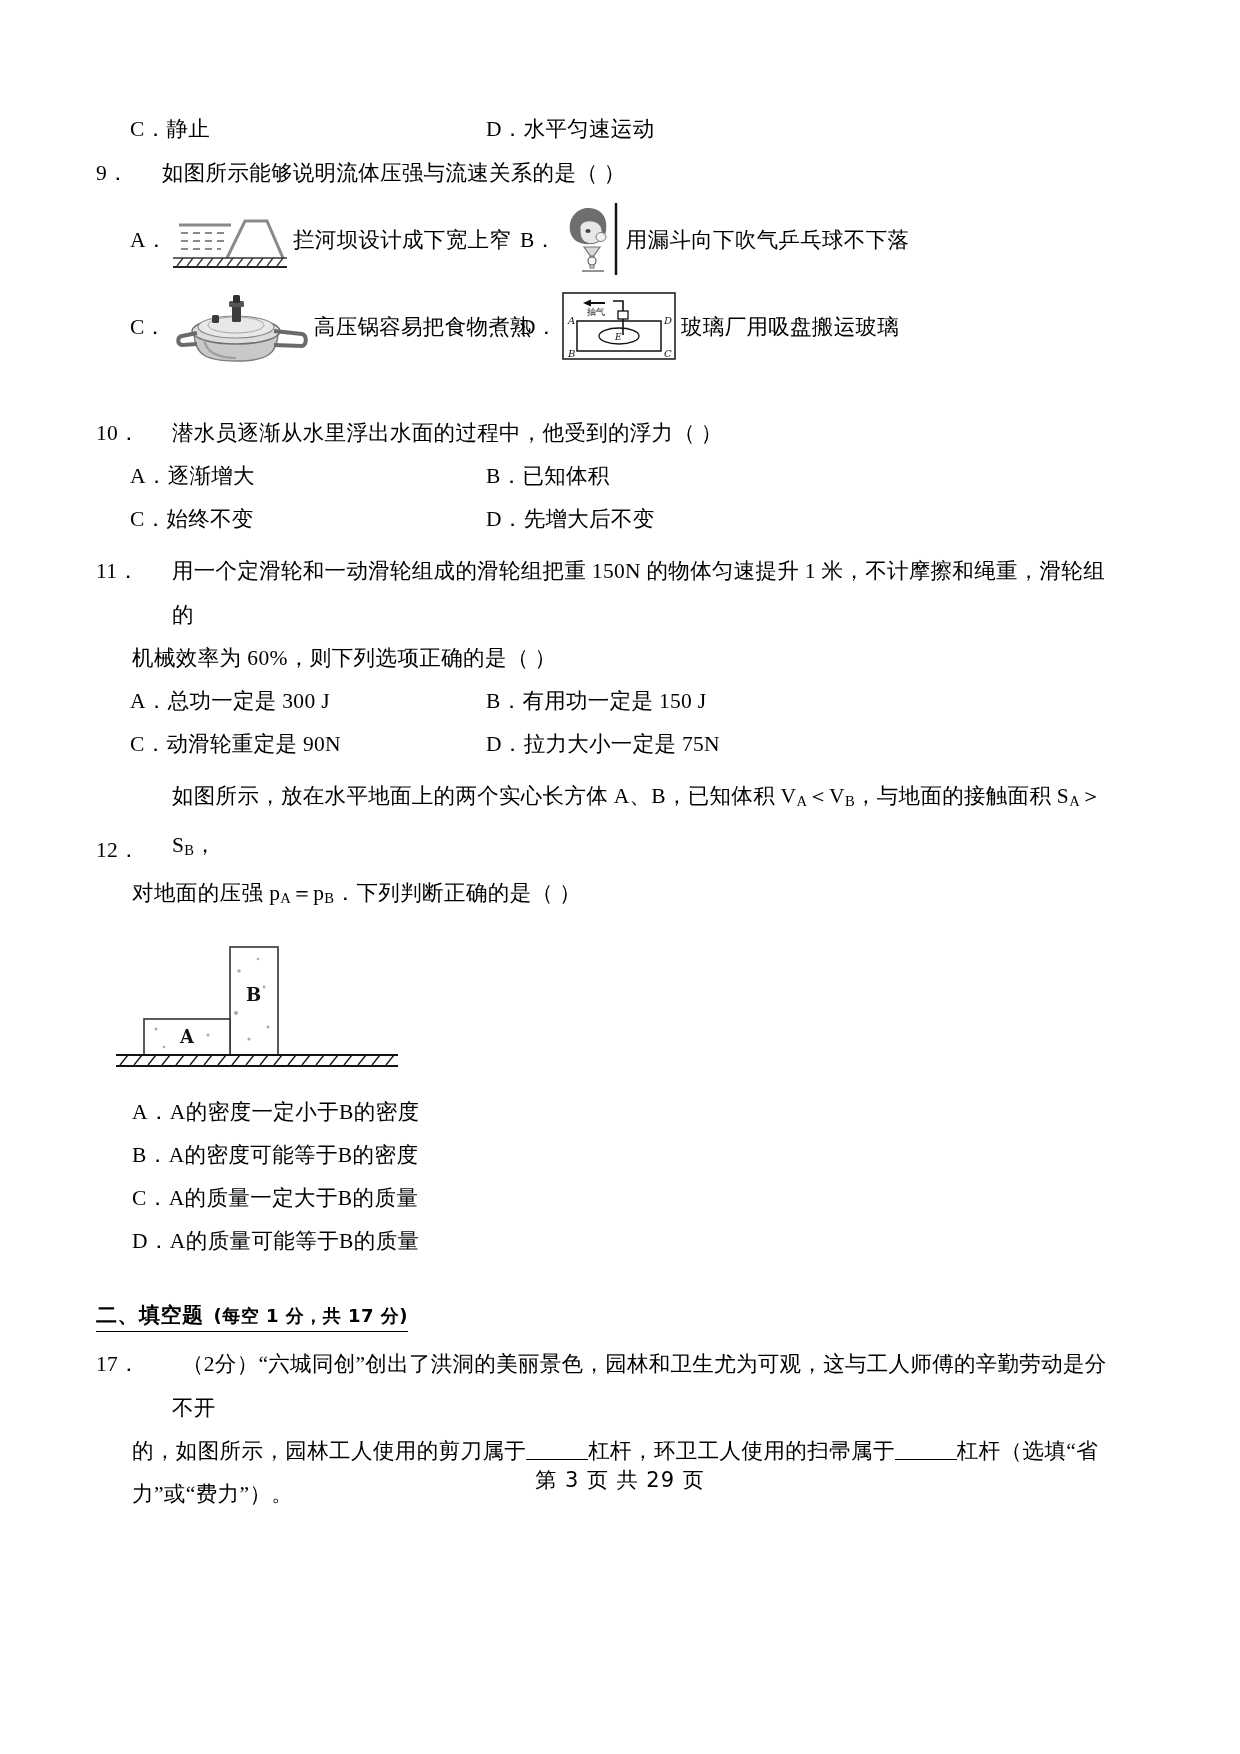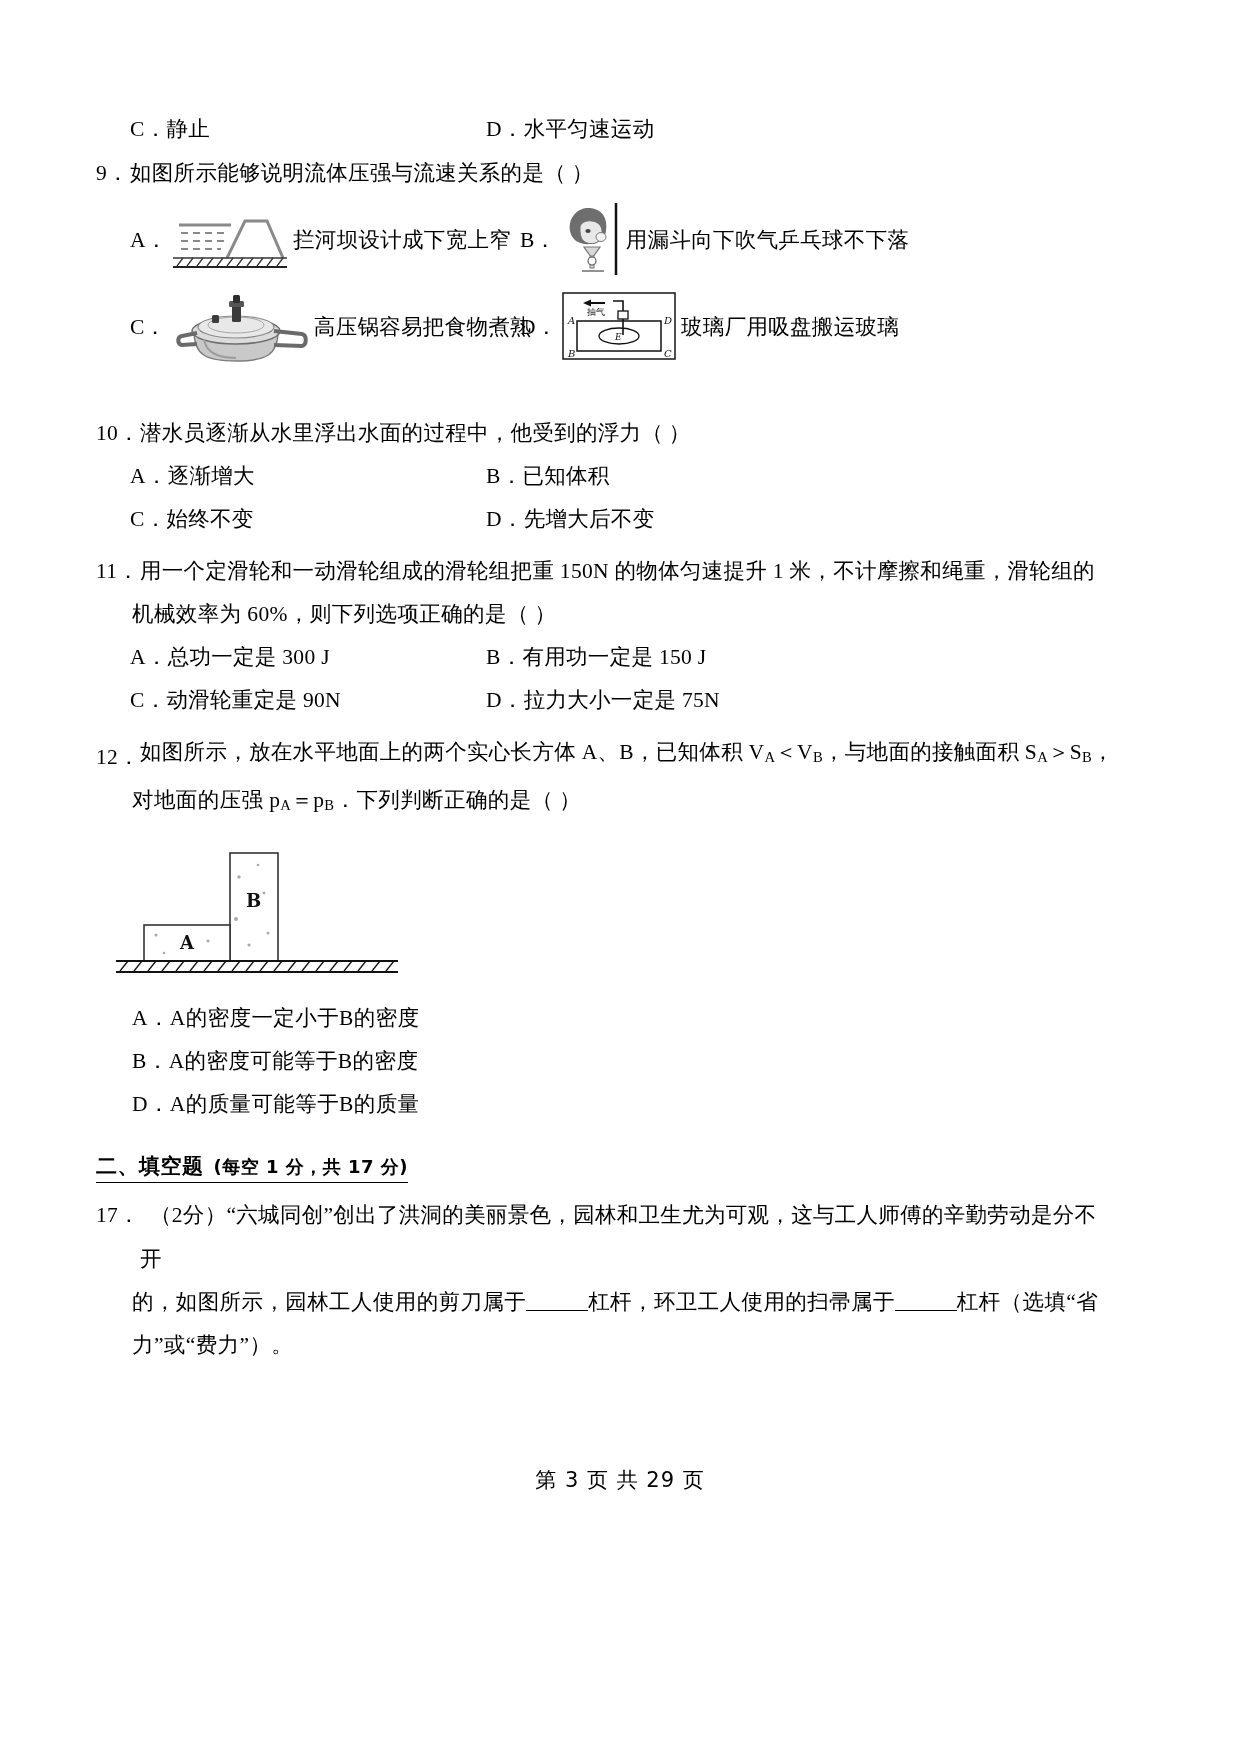--- a/index.html
+++ b/index.html
@@ -44,37 +44,37 @@
     display: flex;
     font-size: 21.5px;
     line-height: 43px;
     letter-spacing: .3px;
   }
   .opt-row .col-a { width: 390px; padding-left: 34px; box-sizing: border-box; }
   .opt-row .col-b { flex: 1; }
 
   .qnum-row { display: flex; }
   .qnum { width: 34px; flex: none; }
-  .qbody { flex: 1; }
+  .qbody { flex: 1; margin-left: 32px; }
 
   .sub { font-size: .68em; vertical-align: -0.22em; }
   .sp { display: inline-block; width: 10px; }
   .blankfill {
     display: inline-block;
     width: 62px;
     border-bottom: 1.4px solid #000;
     vertical-align: -2px;
   }
 
   
   .section-head {
     font-family: "DejaVu Sans", "Liberation Sans", sans-serif;
     font-weight: bold;
     font-size: 21px;
-    margin-top: 12px;
+    margin-top: 24px;
     margin-bottom: 2px;
     padding-bottom: 2px;
     display: inline-block;
     border-bottom: 1.6px solid #000;
     letter-spacing: .5px;
   }
   .section-head .small {
     font-size: 18px;
   }
 
@@ -326,20 +326,21 @@
           <line x1="246" y1="130" x2="254" y2="120"></line>
           <line x1="260" y1="130" x2="268" y2="120"></line>
           <line x1="274" y1="130" x2="282" y2="120"></line>
         </g>
         <line x1="4" y1="131" x2="286" y2="131" stroke="#111" stroke-width="2"></line>
       </svg>
     </div>
 
     <div class="line indent2" style="margin-top:16px;">A．A的密度一定小于B的密度</div>
     <div class="line indent2">B．A的密度可能等于B的密度</div>
+    <div class="line indent2">C．A的质量一定大于B的质量</div>
     <div class="line indent2">D．A的质量可能等于B的质量</div>
 
     <div style="margin-top:14px;">
       <span class="section-head"><span>二、填空题</span><span class="sp"></span><span class="small">(每空 1 分，共 17 分)</span></span>
     </div>
 
     <div class="qnum-row qline" style="margin-top:8px;">
       <div class="qnum" style="width:44px;">17．</div>
       <div class="qbody"><span class="sp"></span><span>（2分）</span><span>“六城同创”创出了洪洞的美丽景色，园林和卫生尤为可观，这与工人师傅的辛勤劳动是分不开</span></div>
     </div>

